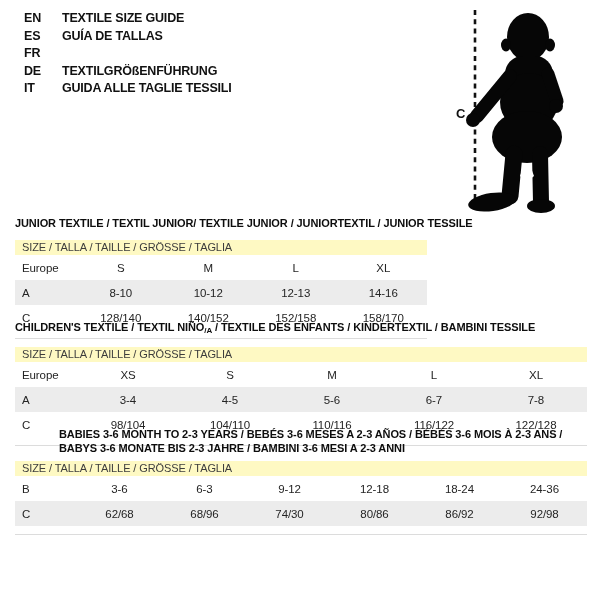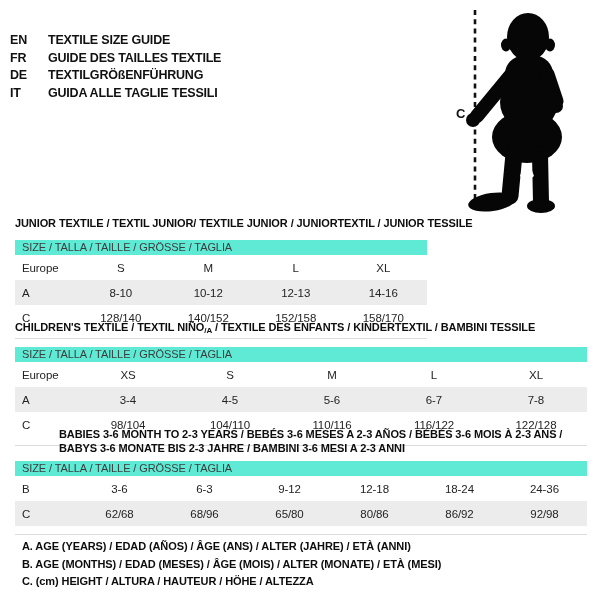--- a/index.html
+++ b/index.html
@@ -1,32 +1,32 @@
 <!DOCTYPE html>
 <html><head>
 <meta charset="utf-8">
 <style>
   html,body{margin:0;padding:0;background:#fff;}
   .canvas{
     position:relative;width:600px;height:600px;background:#fff;overflow:hidden;
     font-family:"Liberation Sans","DejaVu Sans",sans-serif;color:#111;
   }
   
-  .lang-list{position:absolute;left:10px;top:10px;margin-top:22px;}
+  .lang-list{position:absolute;left:24px;top:10px;}
   .lang-row{display:flex;font-weight:bold;font-size:12.5px;line-height:17.6px;letter-spacing:-0.2px;}
   .lang-code{display:inline-block;width:38px;}
   
   .figure{position:absolute;left:450px;top:4px;width:150px;height:212px;}
   .figure svg{display:block;width:150px;height:212px;}
   .measure-c{position:absolute;left:6px;top:102px;font-weight:bold;font-size:13px;color:#111;}
   
   .tbl{position:absolute;left:15px;}
   .tbl-title{font-weight:bold;font-size:11px;line-height:13px;letter-spacing:-0.1px;color:#0d0d0d;margin-bottom:10px;white-space:nowrap;}
   .tbl-title.wrap2{white-space:normal;line-height:14px;margin-bottom:6px;margin-left:44px;}
-  .band{background:#5eead4;color:#3c3c3c;font-size:11px;line-height:11px;padding:2px 0 2px 7px;letter-spacing:-0.1px;}
+  .band{background:#fef9c3;color:#3c3c3c;font-size:11px;line-height:11px;padding:2px 0 2px 7px;letter-spacing:-0.1px;}
   .row{display:grid;align-items:center;height:25px;font-size:11.5px;color:#242424;letter-spacing:-0.1px;}
   .t1 .row{grid-template-columns:62px repeat(4,1fr);}
   .t2 .row{grid-template-columns:62px repeat(5,1fr);}
   .t3 .row{grid-template-columns:62px repeat(6,1fr);}
   .cell{text-align:center;}
   .lbl{text-align:left;padding-left:7px;}
   .shaded{background:#ececec;}
   .hairline{height:1px;background:#dcdcdc;margin-top:8px;}
   .t1{top:217px;width:412px;}
   .t2{top:321px;width:572px;}
@@ -40,22 +40,25 @@
 <body>
 
 <div class="canvas">
 
   <div class="lang-list">
     <div class="lang-row">
       <span class="lang-code">EN</span>
       <span class="lang-title">TEXTILE SIZE GUIDE</span>
     </div>
     <div class="lang-row">
+      <span class="lang-code">ES</span>
+      <span class="lang-title">GUÍA DE TALLAS</span>
+    </div>
+    <div class="lang-row">
       <span class="lang-code">FR</span>
-      <span class="lang-title">GUIDE DES TAILLES TEXTILE</span>
     </div>
     <div class="lang-row">
       <span class="lang-code">DE</span>
       <span class="lang-title">TEXTILGRÖßENFÜHRUNG</span>
     </div>
     <div class="lang-row">
       <span class="lang-code">IT</span>
       <span class="lang-title">GUIDA ALLE TAGLIE TESSILI</span>
     </div>
   </div>
@@ -163,27 +166,22 @@
       <span class="cell">6-3</span>
       <span class="cell">9-12</span>
       <span class="cell">12-18</span>
       <span class="cell">18-24</span>
       <span class="cell">24-36</span>
     </div>
     <div class="row shaded">
       <span class="cell lbl">C</span>
       <span class="cell">62/68</span>
       <span class="cell">68/96</span>
-      <span class="cell">65/80</span>
+      <span class="cell">74/30</span>
       <span class="cell">80/86</span>
       <span class="cell">86/92</span>
       <span class="cell">92/98</span>
     </div>
     <div class="hairline"></div>
   </div>
 
-  <div class="footnotes">
-    <div class="footnote">A. AGE (YEARS) / EDAD (AÑOS) / ÂGE (ANS) / ALTER (JAHRE) / ETÀ (ANNI)</div>
-    <div class="footnote">B. AGE (MONTHS) / EDAD (MESES) / ÂGE (MOIS) / ALTER (MONATE) / ETÀ (MESI)</div>
-    <div class="footnote">C. (cm) HEIGHT / ALTURA / HAUTEUR / HÖHE / ALTEZZA</div>
-  </div>
 
 </div>
 
 </body></html>

